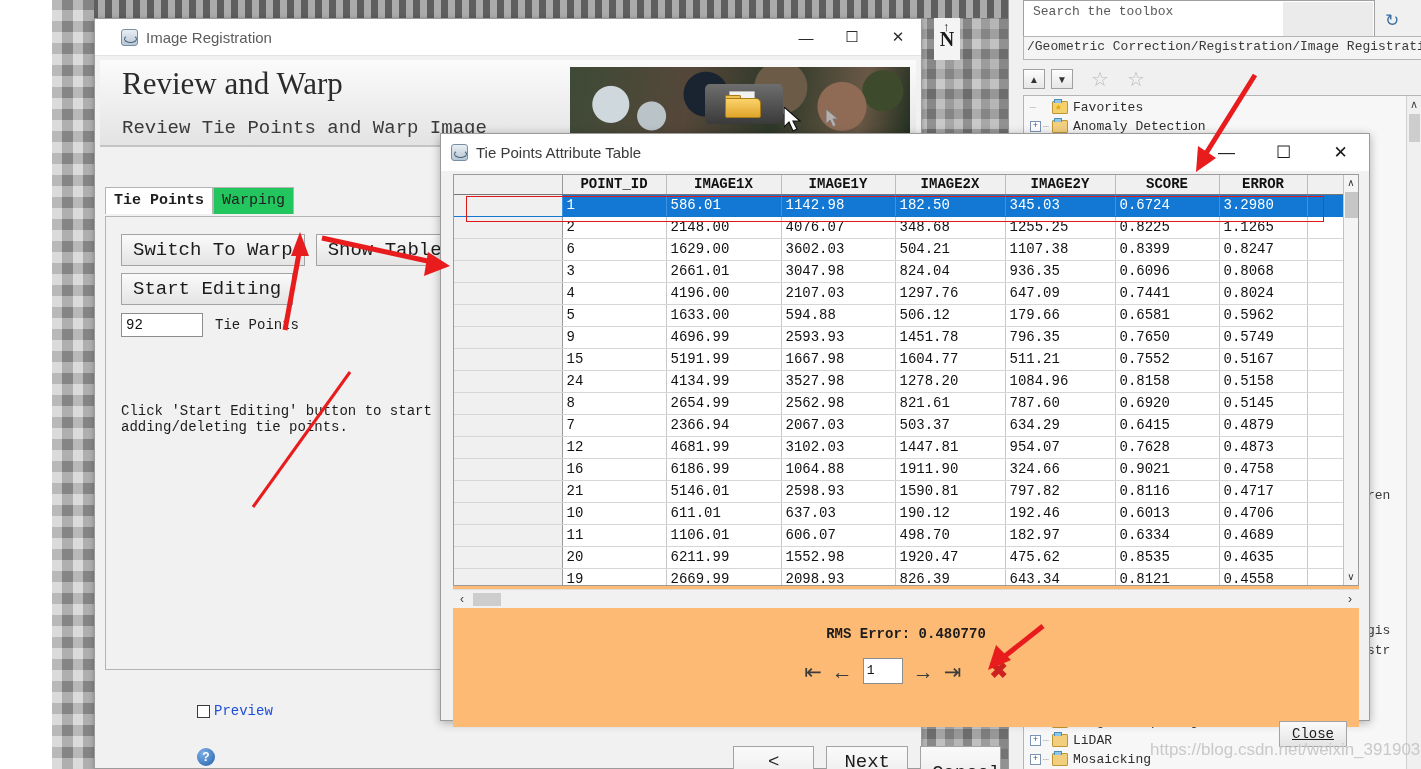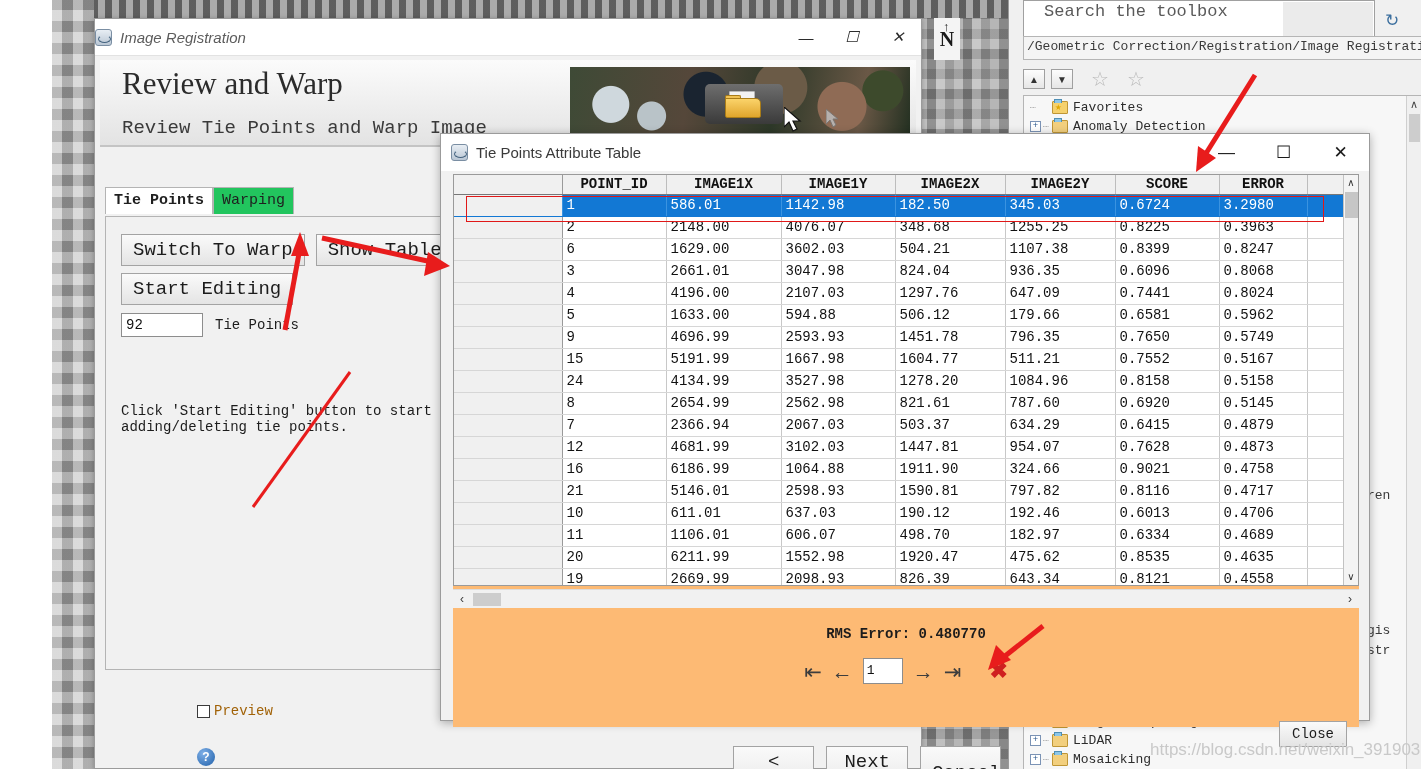--- a/index.html
+++ b/index.html
@@ -50,22 +50,22 @@
   .north-badge .arr { position:absolute; top:1px; left:9px; font-size:13px; }
 
   
   .toolbox {
     position:absolute; left:1008px; top:0; width:413px; height:769px;
     background:#f0f0f0; border-left:1px solid #9a9a9a;
   }
   .tb-searchrow { position:absolute; left:14px; top:7px; width:385px; height:26px; display:flex; align-items:center; }
   .tb-search {
     width:352px; height:40px; background:#fff; border:1px solid #a0a0a0;
-    font-family:"Liberation Mono", monospace; font-size:17px; color:#5a5a5a;
-    padding:0 20px; line-height:22px; position:relative;
+    font-family:"Liberation Mono", monospace; font-size:13px; color:#5a5a5a;
+    padding:0 9px; line-height:22px; position:relative;
   }
   .tb-search .shade { position:absolute; right:1px; top:1px; width:90px; bottom:1px; background:#ebebeb; }
   .tb-search .txt { position:relative; z-index:2; }
   .tb-refresh { margin-left:10px; font-size:17px; color:#3c6f9e; cursor:pointer; }
   .tb-path {
     position:absolute; left:14px; top:36px; width:407px; height:24px;
     background:#f4f4f4; border:1px solid #b5b5b5;
     font-family:"Liberation Mono", monospace; font-size:13px; color:#3a3a3a;
     padding:2px 3px; white-space:nowrap; overflow:hidden;
   }
@@ -109,23 +109,22 @@
     position:absolute; font-family:"Liberation Mono", monospace; font-size:13px; color:#3a3a3a;
   }
 
   
   .reg-dialog {
     position:absolute; left:94px; top:18px; width:828px; height:751px;
     background:#f1f1f1; border:1px solid #9b9b9b;
     box-shadow:0 1px 5px rgba(0,0,0,.25);
   }
   .reg-title {
-    height:37px; background:#ffffff; display:flex; align-items:center; padding-left:0;
+    height:37px; background:#ffffff; display:flex; align-items:center; padding-left:26px;
     border-bottom:1px solid #e2e2e2;
-    font-style:italic;
   }
   .app-ico {
     width:17px; height:17px; margin-right:8px; border:1px solid #7a8ea3; border-radius:3px;
     background:linear-gradient(#e8eef4,#b9c6d4); position:relative; flex:none;
   }
   .app-ico::after {
     content:""; position:absolute; left:2px; top:5px; width:11px; height:6px;
     border:1.5px solid #44637f; border-radius:50%; border-top-color:transparent;
   }
   .reg-title .t { font-size:15px; color:#5c5c5c; }
@@ -218,21 +217,21 @@
     padding:0 4px; line-height:22px;
   }
   .tp-label { margin-left:12px; font-family:"Liberation Mono", monospace; font-size:14px; color:#1c1c1c; }
   .hint-text {
     position:absolute; left:15px; top:186px; width:520px;
     font-family:"Liberation Mono", monospace; font-size:14px; color:#1c1c1c; line-height:16px;
   }
 
   .preview-row { position:absolute; left:102px; top:684px; display:flex; align-items:center; }
   .cbox { width:13px; height:13px; border:1.5px solid #3a3a3a; background:#fff; margin-right:4px; }
-  .preview-row .lbl { font-family:"Liberation Mono", monospace; font-size:14px; color:#a16207;text-align:right; }
+  .preview-row .lbl { font-family:"Liberation Mono", monospace; font-size:14px; color:#1d4ed8;text-align:right; }
   .help-btn {
     position:absolute; left:102px; top:729px; width:18px; height:18px; border-radius:50%;
     background:radial-gradient(circle at 35% 30%, #7fb0e8, #1f5fa8);
     color:#fff; font-size:12px; font-weight:bold; text-align:center; line-height:18px; cursor:pointer;
   }
   .reg-footer { position:absolute; left:638px; top:727px; display:flex; gap:12px; }
   .reg-footer .rbtn { min-width:76px; text-align:center; }
 
   
   .tp-dialog {
@@ -297,21 +296,21 @@
   .nav-input {
     width:40px; height:26px; background:#fff; border:1px solid #8d8d8d;
     font-family:"Liberation Mono", monospace; font-size:13px; color:#111;
     padding:0 3px; line-height:24px;
   }
   .navrow .delx { font-size:22px; color:#cf2020; font-weight:bold; cursor:pointer; margin-left:18px; }
   .close-btn {
     position:absolute; right:12px; top:547px;
     font-family:"Liberation Mono", monospace; font-size:14px; color:#1c1c1c;
     background:linear-gradient(#fafafa,#e4e4e4); border:1px solid #a3a3a3;
-    padding:4px 12px; cursor:pointer;
+    padding:4px 12px; cursor:pointer;text-decoration:underline;
   }
   .redbox {
     position:absolute; left:466px; top:196px; width:858px; height:26px;
     border:1.5px solid #e01818;
   }
   svg.arrows { position:absolute; left:0; top:0; width:1421px; height:769px; pointer-events:none; }
 
   
   .wm {
     position:absolute; left:1150px; top:740px;
@@ -530,21 +529,21 @@
                 <td class="pad"></td>
               </tr>
               <tr>
                 <td class="rowhdr"></td>
                 <td>2</td>
                 <td>2148.00</td>
                 <td>4076.07</td>
                 <td>348.68</td>
                 <td>1255.25</td>
                 <td>0.8225</td>
-                <td>0.3963</td>
+                <td>1.1265</td>
                 <td class="pad"></td>
               </tr>
               <tr>
                 <td class="rowhdr"></td>
                 <td>6</td>
                 <td>1629.00</td>
                 <td>3602.03</td>
                 <td>504.21</td>
                 <td>1107.38</td>
                 <td>0.8399</td>

